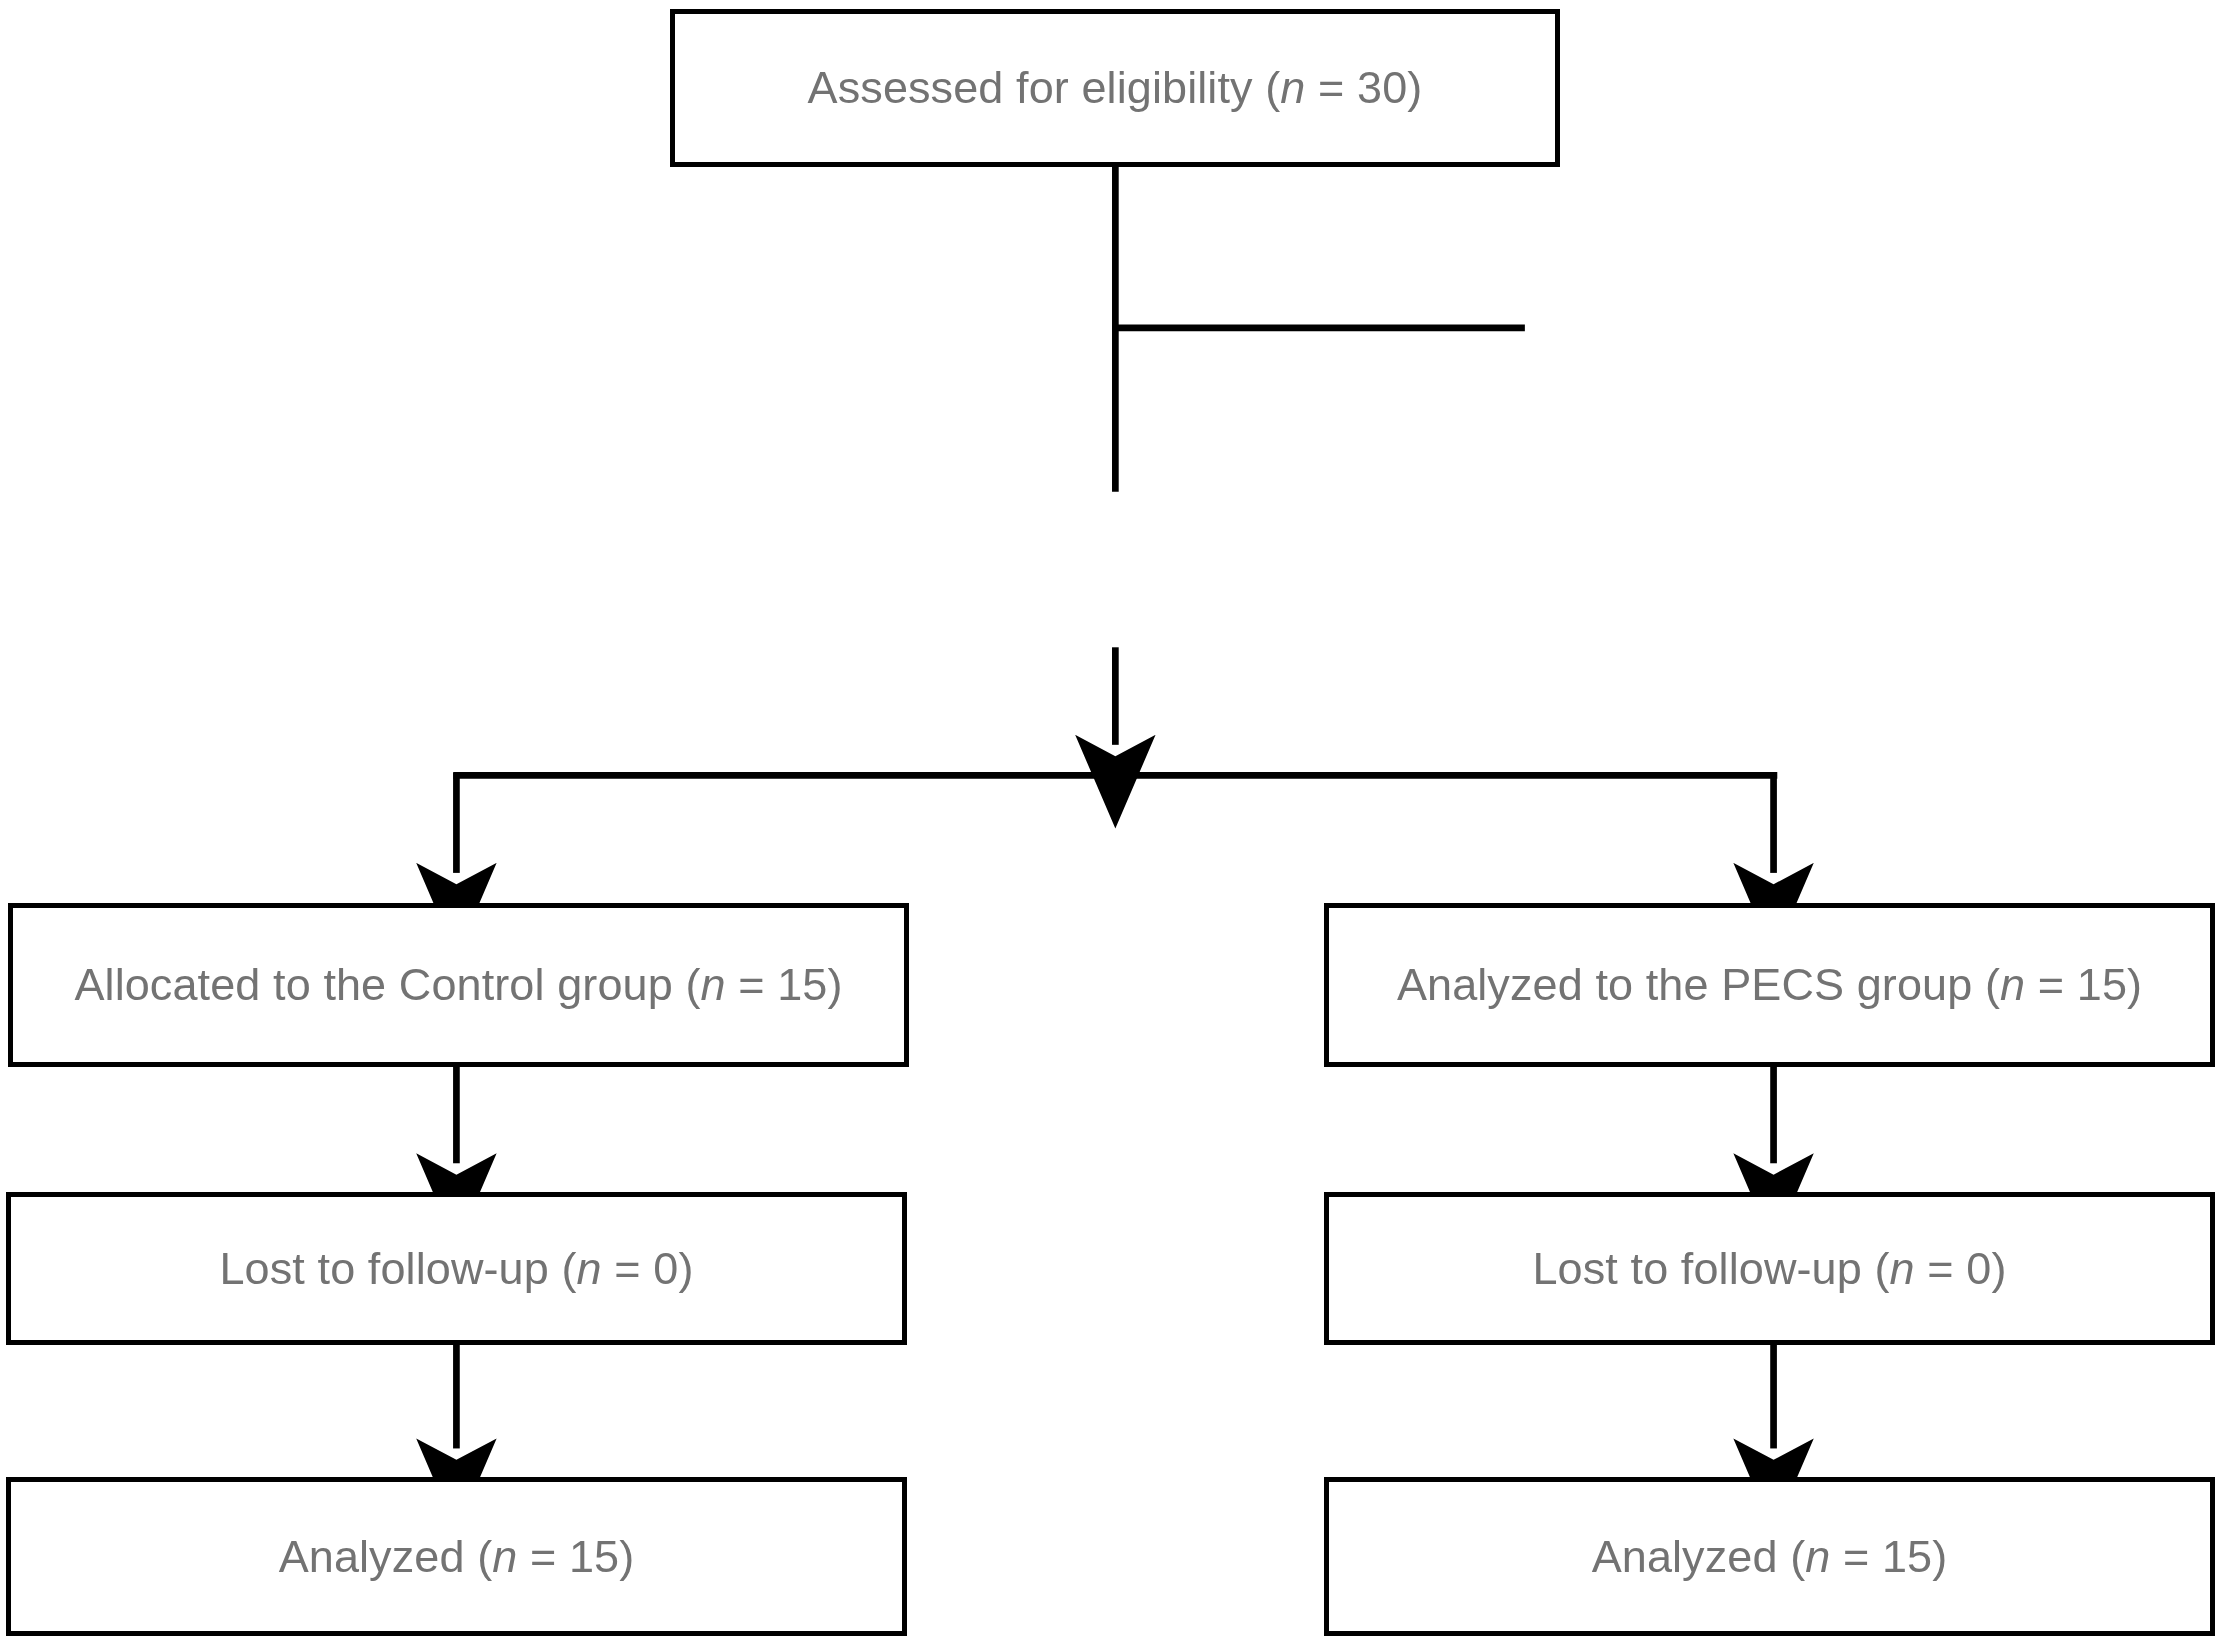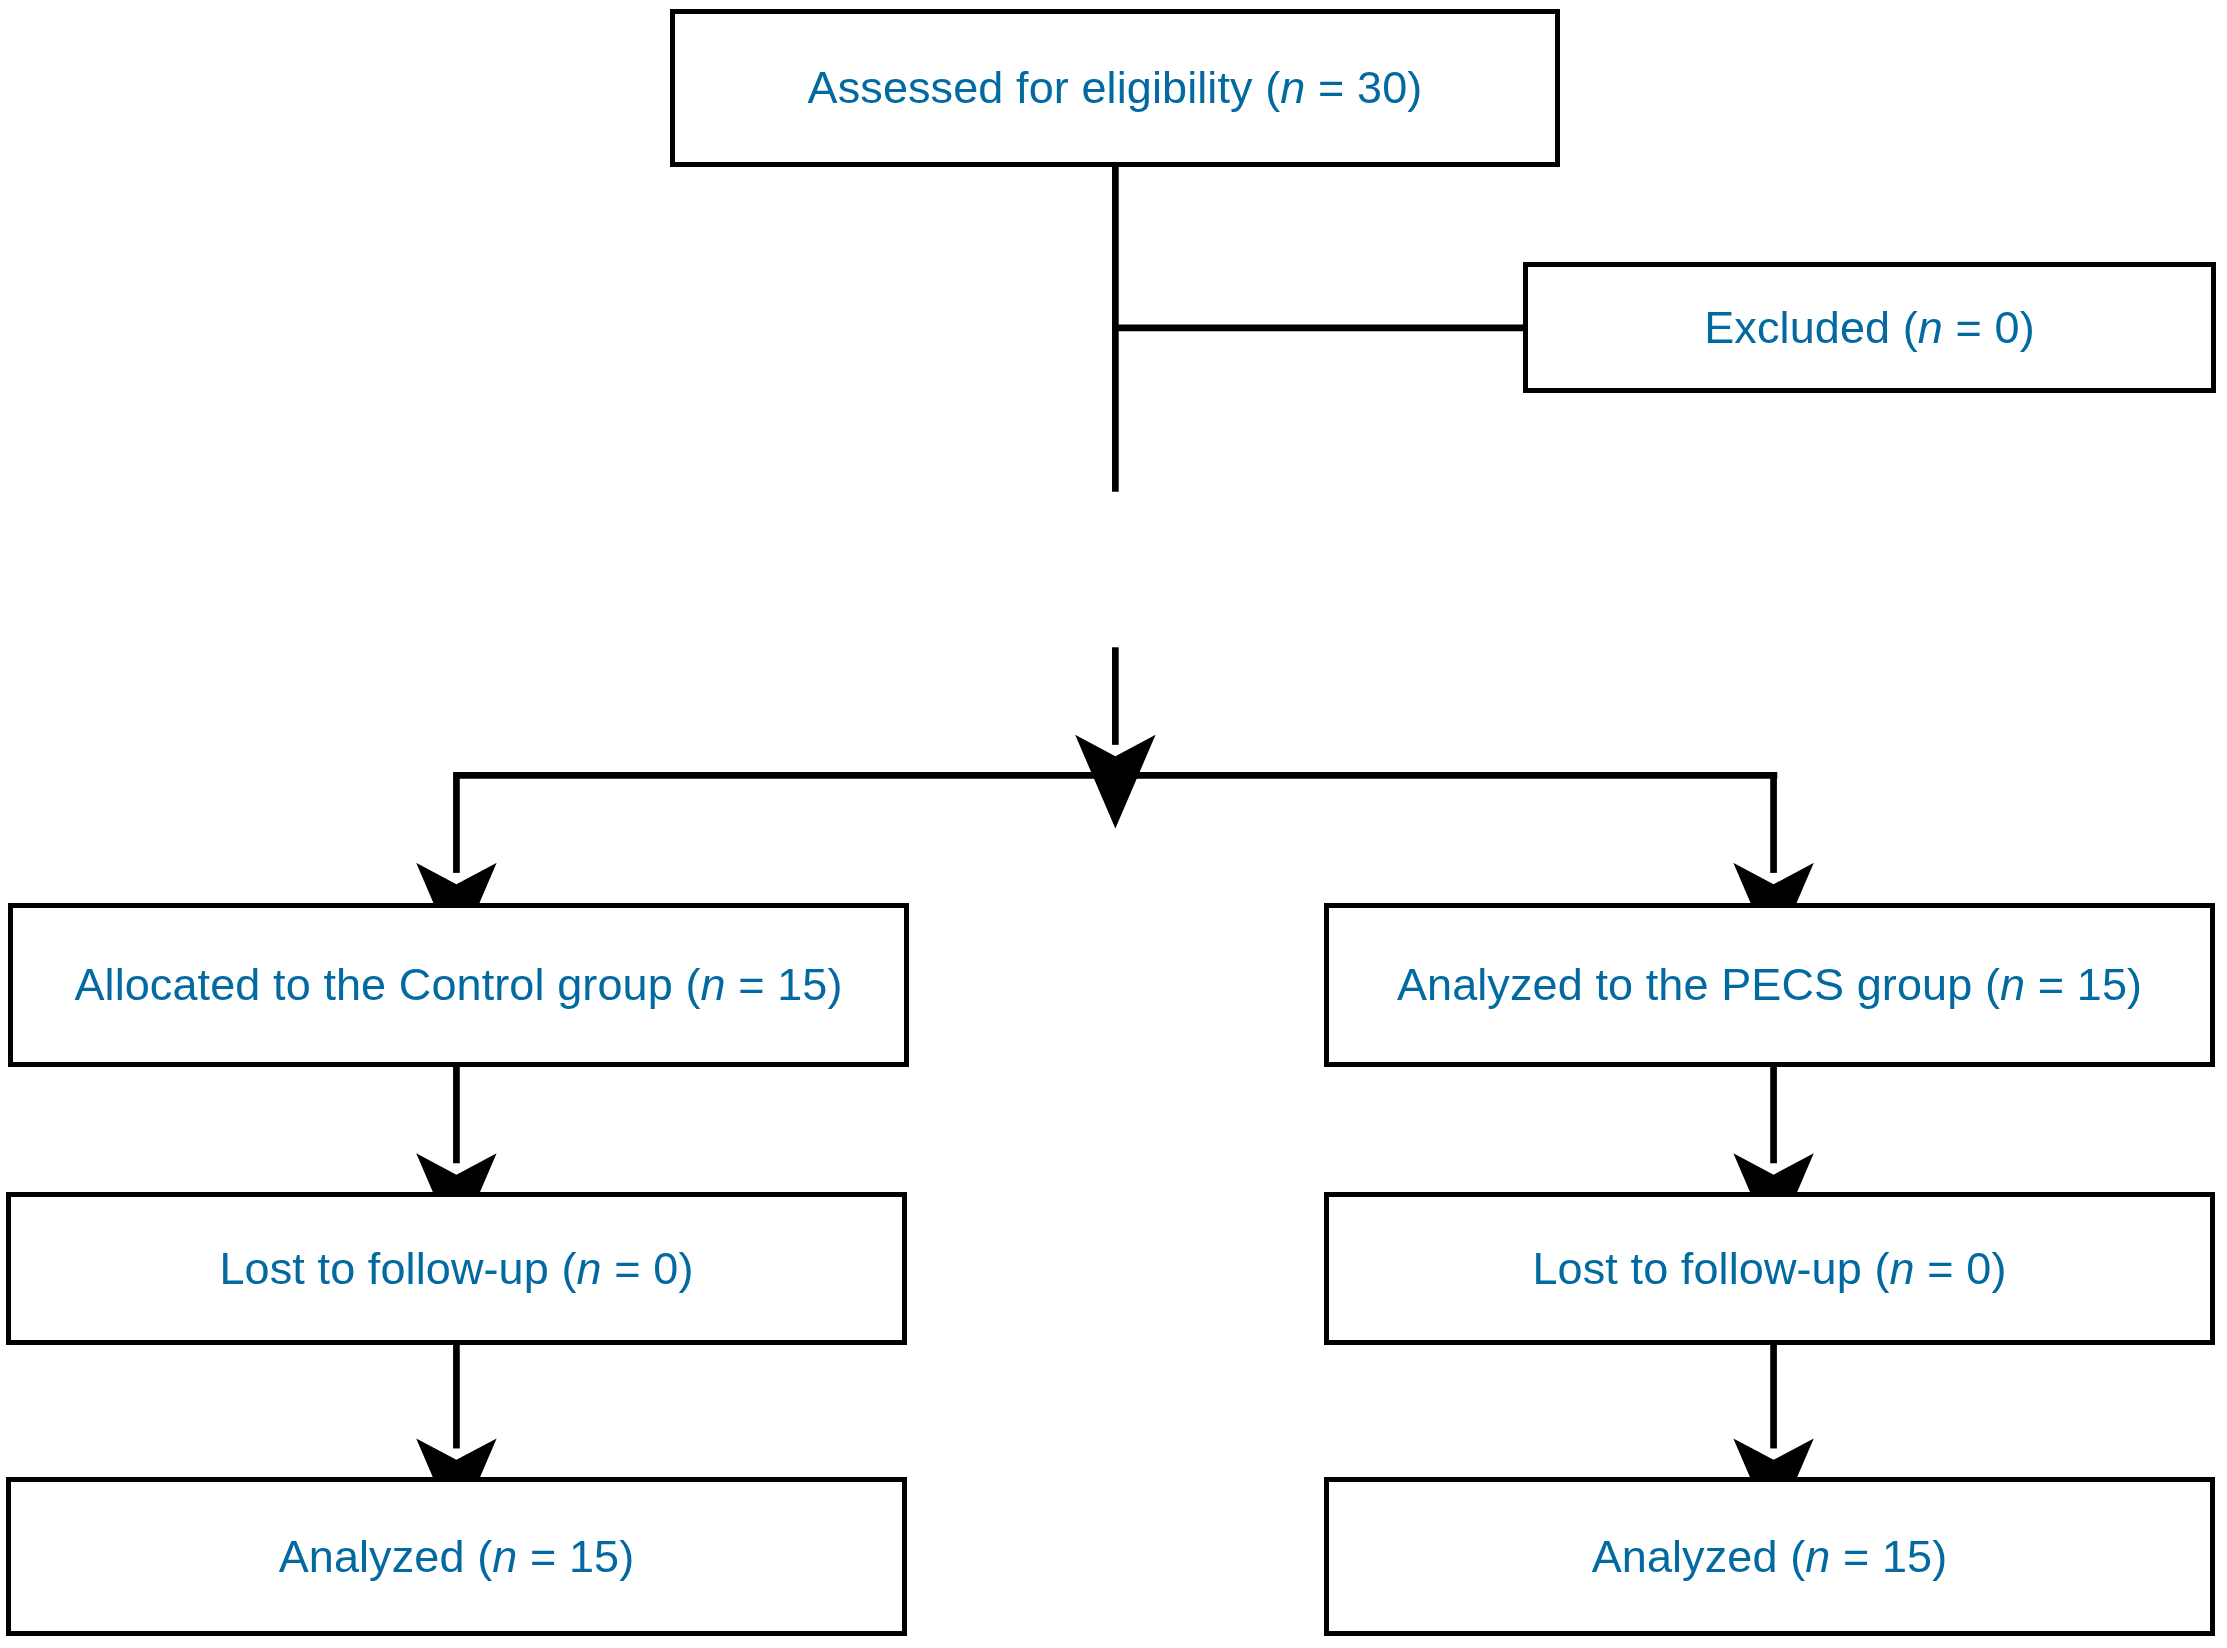--- a/index.html
+++ b/index.html
@@ -22,21 +22,21 @@
     background: #ffffff;
     border: 5.2px solid #000000;
     display: flex;
     align-items: center;
     justify-content: center;
     text-align: center;
   }
   .flow-box .box-text {
     font-size: 45px;
     line-height: 1.18;
-    color: #0369a1;
+    color: #737373;
     letter-spacing: 0.1px;
     white-space: nowrap;
   }
   .flow-box .box-text .ital {
     font-style: italic;
   }
   
   #connectors {
     position: absolute;
     left: 0;
@@ -78,25 +78,20 @@
 
     <line x1="2382" y1="1803" x2="2382" y2="1945" stroke="#000000" stroke-width="9" marker-end="url(#arrowhead)"></line>
   </svg>
 
   <div class="flow-box" style="left:670px; top:9px; width:890px; height:158px;">
     <span class="box-text">
       <span>Assessed for eligibility (</span><span class="ital">n</span><span> = 30)</span>
     </span>
   </div>
 
-  <div class="flow-box" style="left:1523px; top:262px; width:693px; height:131px;">
-    <span class="box-text">
-      <span>Excluded (</span><span class="ital">n</span><span> = 0)</span>
-    </span>
-  </div>
 
 
   <div class="flow-box" style="left:8px; top:903px; width:901px; height:164px;">
     <span class="box-text">
       <span>Allocated to the Control group (</span><span class="ital">n</span><span> = 15)</span>
     </span>
   </div>
 
   <div class="flow-box" style="left:1324px; top:903px; width:891px; height:164px;">
     <span class="box-text">

